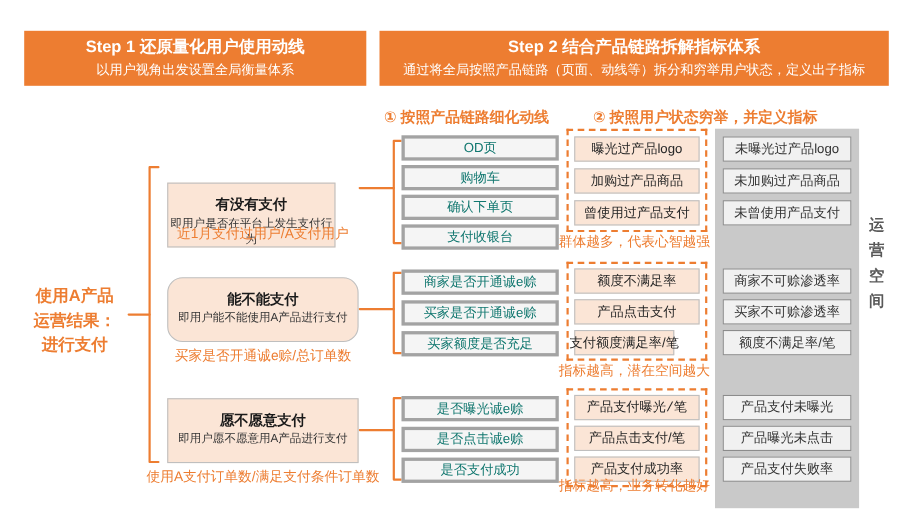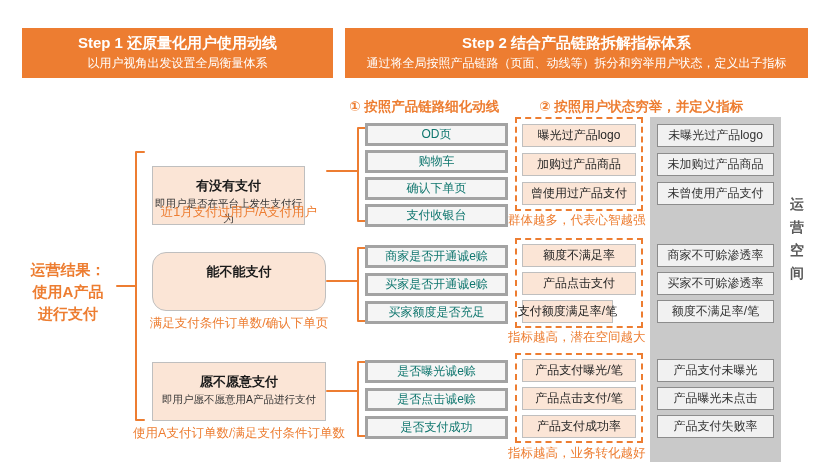--- a/index.html
+++ b/index.html
@@ -60,35 +60,36 @@
 </div>
 <div class="abs hdr" style="left:345px;top:28px;width:463px;height:50px;">
   <div class="t">Step 2 结合产品链路拆解指标体系</div>
   <div class="s">通过将全局按照产品链路（页面、动线等）拆分和穷举用户状态，定义出子指标</div>
 </div>
 
 <div class="abs colhdr" style="left:349px;top:98px;">① 按照产品链路细化动线</div>
 <div class="abs colhdr" style="left:539px;top:98px;">② 按照用户状态穷举，并定义指标</div>
 
 <div class="abs result" style="left:12px;top:259px;width:112px;">
+  <div>使用A产品</div>
   <div>运营结果：</div>
-  <div>使用A产品</div>
   <div>进行支付</div>
 </div>
 
 <div class="abs qbox" style="left:152px;top:142px;width:153px;height:59px;margin-top:24px;">
   <div class="qt">有没有支付</div>
   <div class="qd">即用户是否在平台上发生支付行为</div>
 </div>
 <div class="abs formula" style="left:134px;top:204px;width:210px;">近1月支付过用户/A支付用户</div>
 
 <div class="abs qbox" style="left:152px;top:252px;width:174px;height:59px;border-radius:14px;">
   <div class="qt">能不能支付</div>
+  <div class="qd">即用户能不能使用A产品进行支付</div>
 </div>
-<div class="abs formula" style="left:134px;top:315px;width:210px;">满足支付条件订单数/确认下单页</div>
+<div class="abs formula" style="left:134px;top:315px;width:210px;">买家是否开通诚e赊/总订单数</div>
 
 <div class="abs qbox" style="left:152px;top:362px;width:174px;height:59px;">
   <div class="qt">愿不愿意支付</div>
   <div class="qd">即用户愿不愿意用A产品进行支付</div>
 </div>
 <div class="abs formula" style="left:129px;top:425px;width:220px;">使用A支付订单数/满足支付条件订单数</div>
 
 <div class="abs fbox" style="left:365px;top:123px;width:143px;height:23px;">OD页</div>
 <div class="abs fbox" style="left:365px;top:150px;width:143px;height:23px;">购物车</div>
 <div class="abs fbox" style="left:365px;top:177px;width:143px;height:23px;">确认下单页</div>
@@ -110,24 +111,24 @@
 <div class="abs pbox" style="left:522px;top:182px;width:114px;height:23px;">曾使用过产品支付</div>
 <div class="abs note" style="left:508px;top:213px;">群体越多，代表心智越强</div>
 
 <div class="abs dashedc" style="left:515px;top:238px;width:128px;height:90px;"></div>
 <div class="abs pbox" style="left:522px;top:244px;width:114px;height:23px;">额度不满足率</div>
 <div class="abs pbox" style="left:522px;top:272px;width:114px;height:23px;">产品点击支付</div>
 <div class="abs pbox" style="left:522px;top:300px;width:91px;height:23px;">支付额度满足率/笔</div>
 <div class="abs note" style="left:508px;top:330px;">指标越高，潜在空间越大</div>
 
 <div class="abs dashedc" style="left:515px;top:353px;width:128px;height:90px;"></div>
-<div class="abs pbox" style="left:522px;top:359px;width:114px;height:23px;">产品支付曝光/笔</div>
+<div class="abs pbox" style="left:522px;top:359px;width:114px;height:23px;font-family:Liberation Mono, monospace;">产品支付曝光/笔</div>
 <div class="abs pbox" style="left:522px;top:387px;width:114px;height:23px;">产品点击支付/笔</div>
 <div class="abs pbox" style="left:522px;top:415px;width:114px;height:23px;">产品支付成功率</div>
-<div class="abs note" style="left:508px;top:446px;">指标越高，业务转化越好</div>
+<div class="abs note" style="left:508px;top:434px;">指标越高，业务转化越好</div>
 
 <div class="abs nbox" style="left:657px;top:124px;width:117px;height:23px;">未曝光过产品logo</div>
 <div class="abs nbox" style="left:657px;top:153px;width:117px;height:23px;">未加购过产品商品</div>
 <div class="abs nbox" style="left:657px;top:182px;width:117px;height:23px;">未曾使用产品支付</div>
 
 <div class="abs nbox" style="left:657px;top:244px;width:117px;height:23px;">商家不可赊渗透率</div>
 <div class="abs nbox" style="left:657px;top:272px;width:117px;height:23px;">买家不可赊渗透率</div>
 <div class="abs nbox" style="left:657px;top:300px;width:117px;height:23px;">额度不满足率/笔</div>
 
 <div class="abs nbox" style="left:657px;top:359px;width:117px;height:23px;">产品支付未曝光</div>

